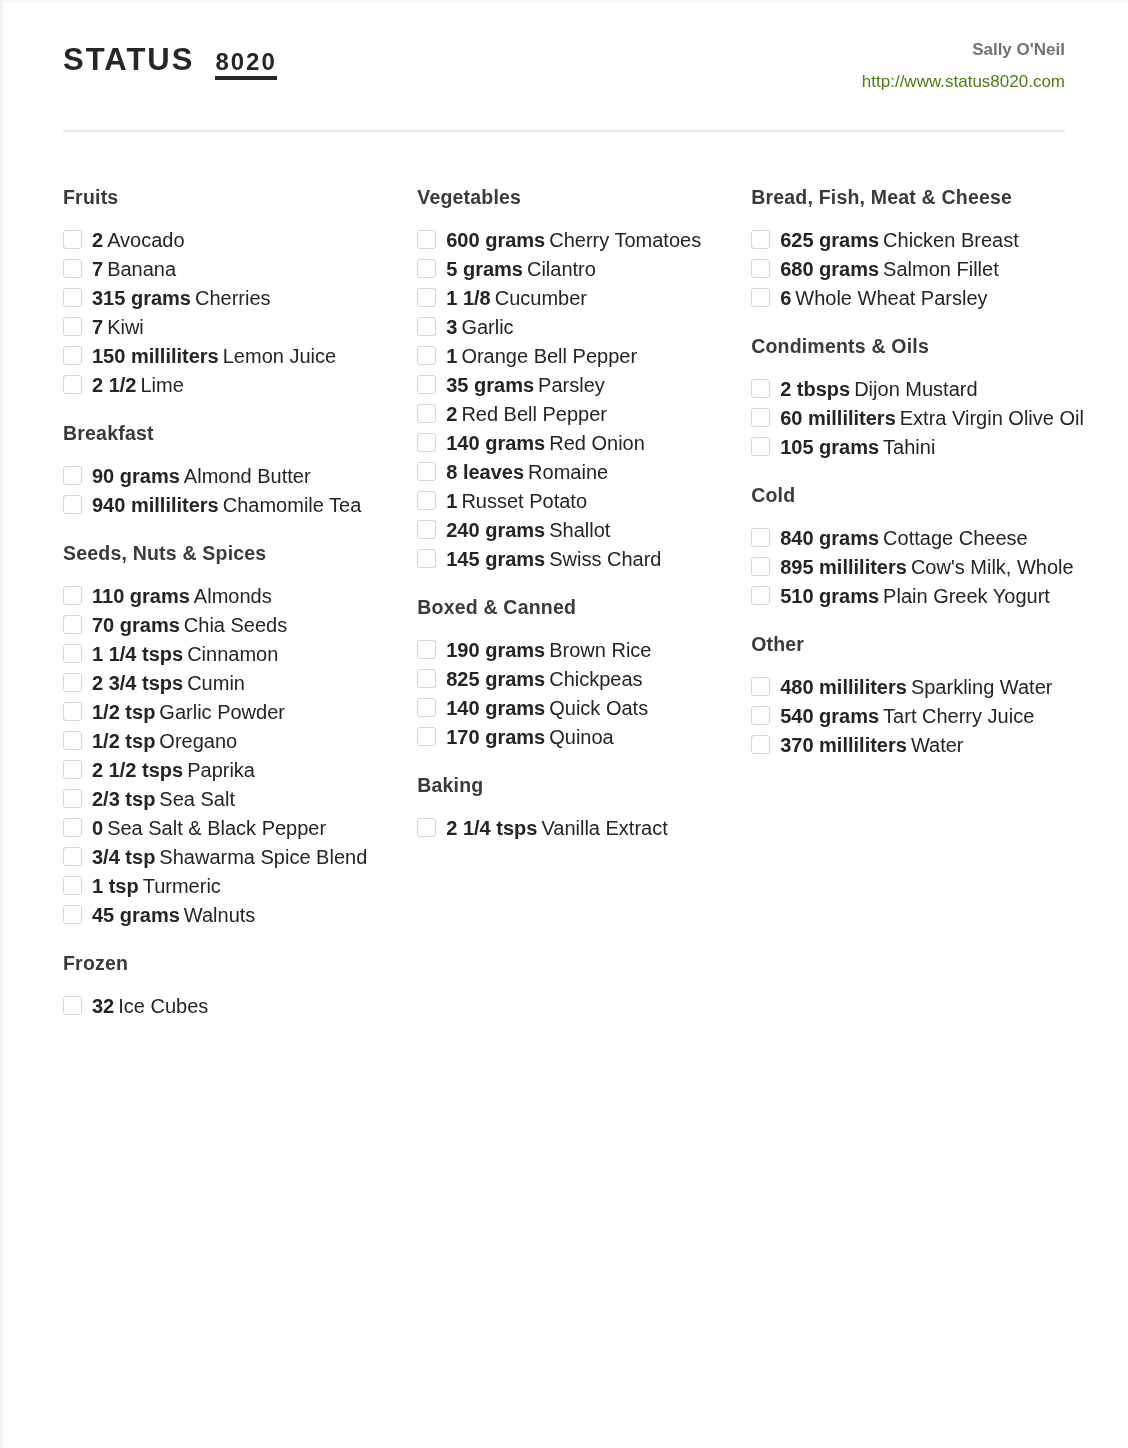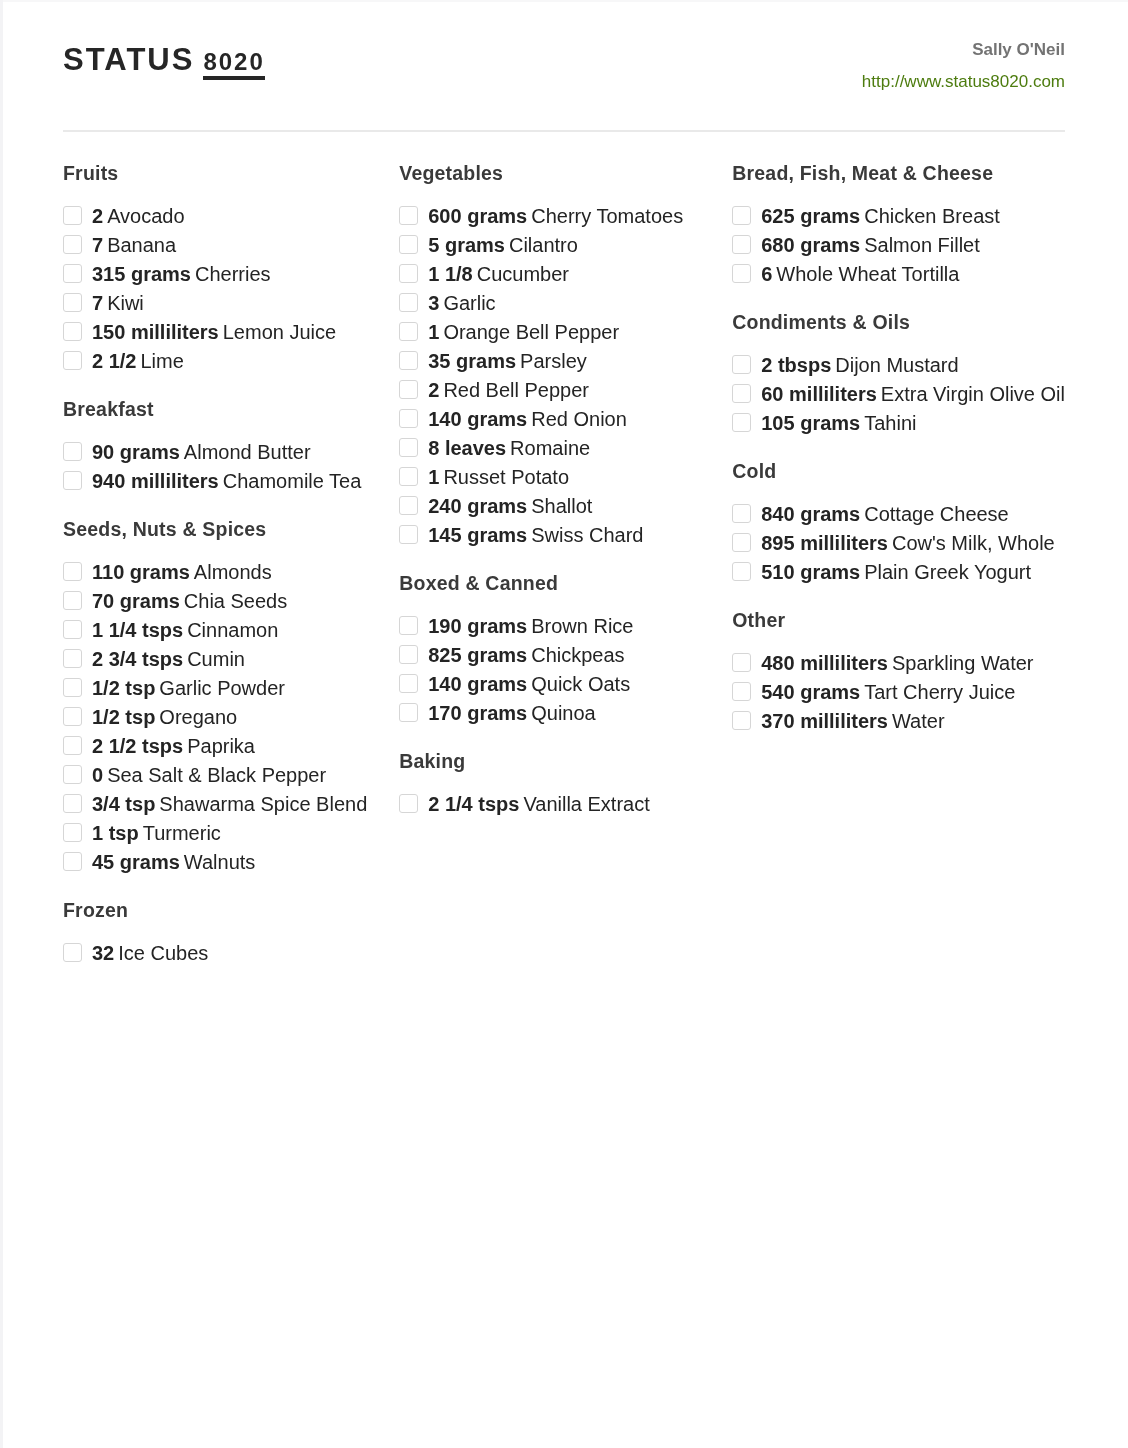--- a/index.html
+++ b/index.html
@@ -18,21 +18,21 @@
   
   .header {
     display: flex;
     justify-content: space-between;
     align-items: flex-start;
     min-height: 62px;
   }
   .logo {
     display: flex;
     align-items: baseline;
-    gap: 9px;
+    gap: 21px;
     margin-top: 4px;
     justify-content: flex-end;
   }
   .logo-status {
     font-size: 31px;
     font-weight: 800;
     letter-spacing: 2px;
     color: #262626;
     line-height: 1;
   }
@@ -60,22 +60,22 @@
   }
   .divider {
     height: 2px;
     background: #e9e9e9;
     margin-top: 28px;
   }
   
   .columns {
     display: grid;
     grid-template-columns: repeat(3, 1fr);
-    column-gap: 32px;
-    margin-top: 30px;
+    column-gap: 50px;
+    margin-top: 54px;
     align-items: start;
   }
   .section { margin-bottom: 23px; }
   .section-title {
     font-size: 19.5px;
     font-weight: 700;
     color: #3a3a3a;
     line-height: 23px;
     margin: 0 0 16px 0;
     letter-spacing: 0.2px;
@@ -186,20 +186,24 @@
           <div class="item">
             <span class="checkbox"></span>
             <span class="item-label"><span class="item-qty">1/2 tsp</span><span class="item-name">Oregano</span></span>
           </div>
           <div class="item">
             <span class="checkbox"></span>
             <span class="item-label"><span class="item-qty">2 1/2 tsps</span><span class="item-name">Paprika</span></span>
           </div>
           <div class="item">
             <span class="checkbox"></span>
+            <span class="item-label"><span class="item-qty">2/3 tsp</span><span class="item-name">Sea Salt</span></span>
+          </div>
+          <div class="item">
+            <span class="checkbox"></span>
             <span class="item-label"><span class="item-qty">0</span><span class="item-name">Sea Salt &amp; Black Pepper</span></span>
           </div>
           <div class="item">
             <span class="checkbox"></span>
             <span class="item-label"><span class="item-qty">3/4 tsp</span><span class="item-name">Shawarma Spice Blend</span></span>
           </div>
           <div class="item">
             <span class="checkbox"></span>
             <span class="item-label"><span class="item-qty">1 tsp</span><span class="item-name">Turmeric</span></span>
           </div>
@@ -301,21 +305,21 @@
           <div class="item">
             <span class="checkbox"></span>
             <span class="item-label"><span class="item-qty">625 grams</span><span class="item-name">Chicken Breast</span></span>
           </div>
           <div class="item">
             <span class="checkbox"></span>
             <span class="item-label"><span class="item-qty">680 grams</span><span class="item-name">Salmon Fillet</span></span>
           </div>
           <div class="item">
             <span class="checkbox"></span>
-            <span class="item-label"><span class="item-qty">6</span><span class="item-name">Whole Wheat Tortilla</span></span>
+            <span class="item-label"><span class="item-qty">6</span><span class="item-name">Whole Wheat Parsley</span></span>
           </div>
         </section>
         <section class="section">
           <h2 class="section-title">Condiments &amp; Oils</h2>
           <div class="item">
             <span class="checkbox"></span>
             <span class="item-label"><span class="item-qty">2 tbsps</span><span class="item-name">Dijon Mustard</span></span>
           </div>
           <div class="item">
             <span class="checkbox"></span>

